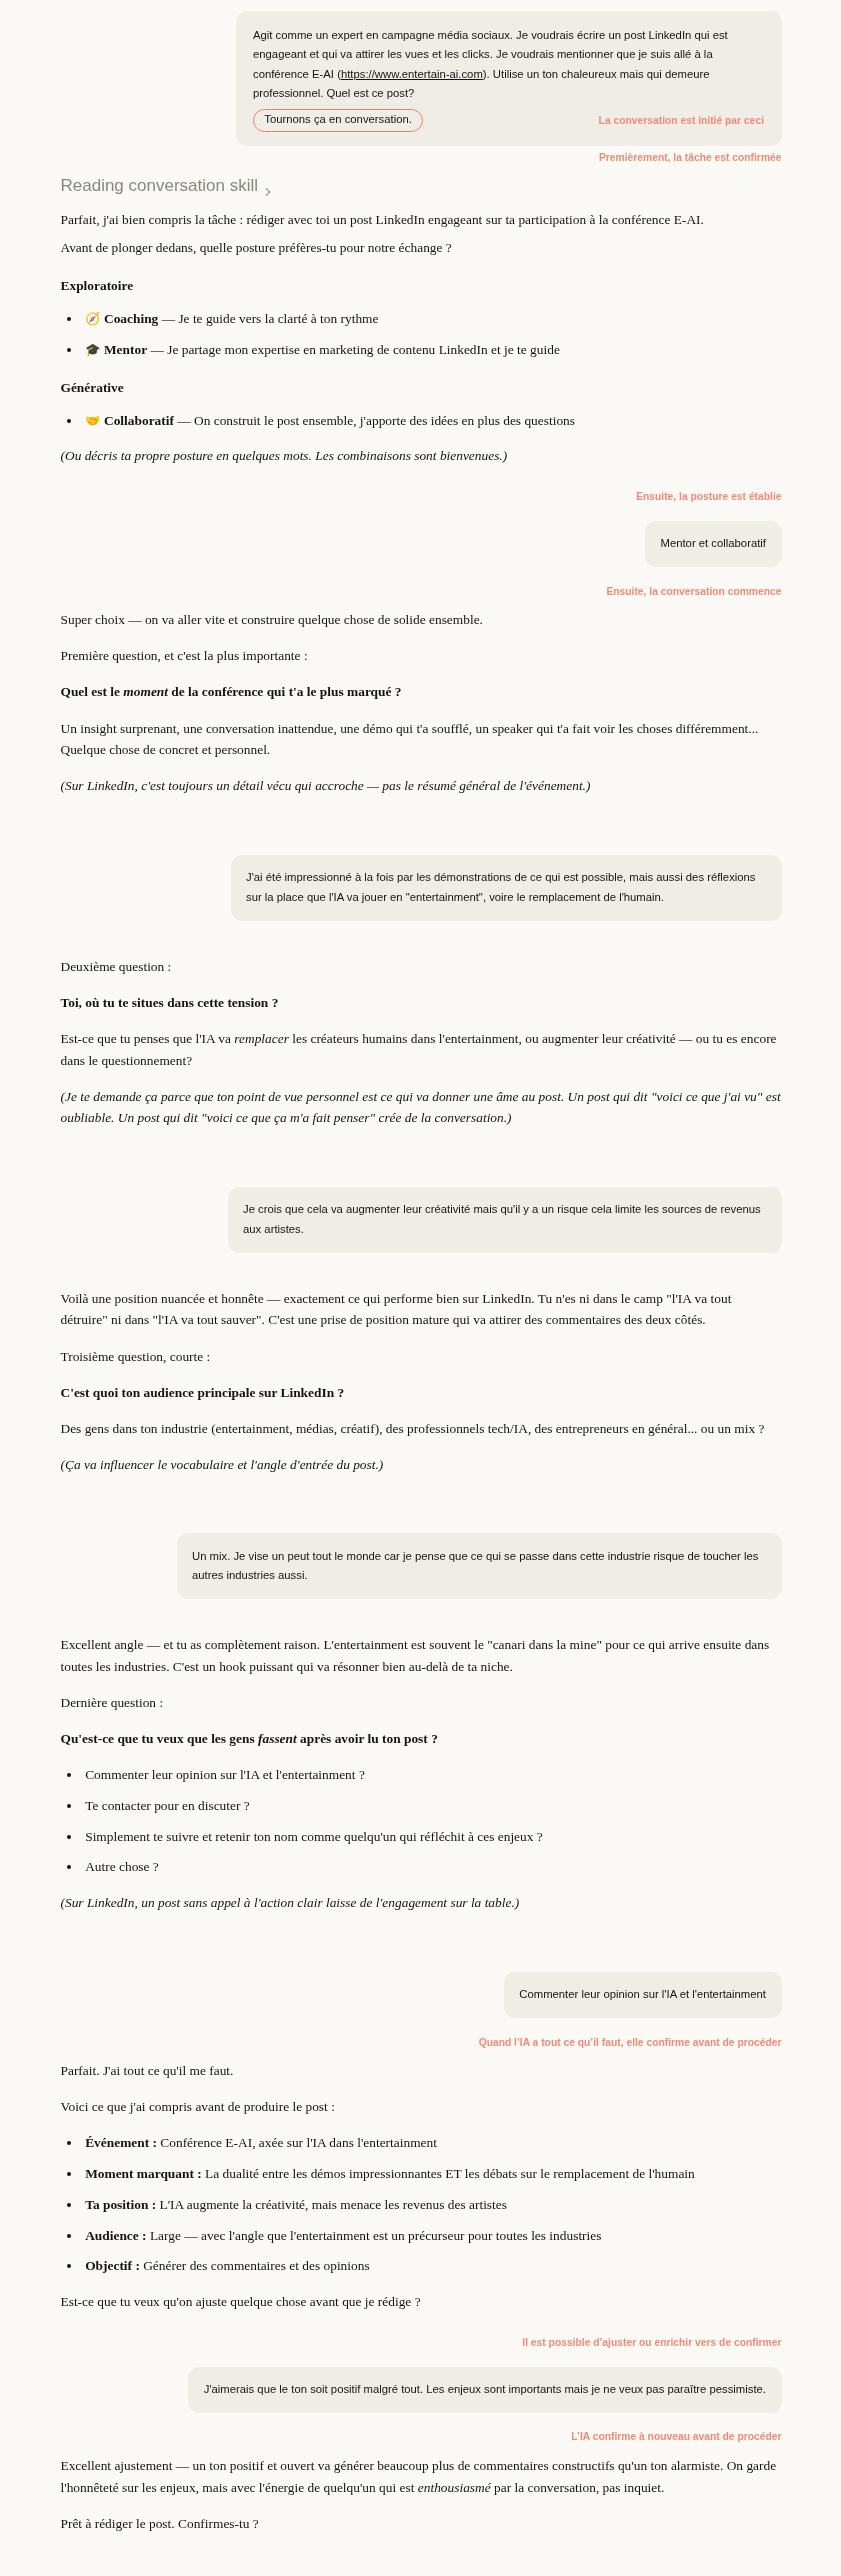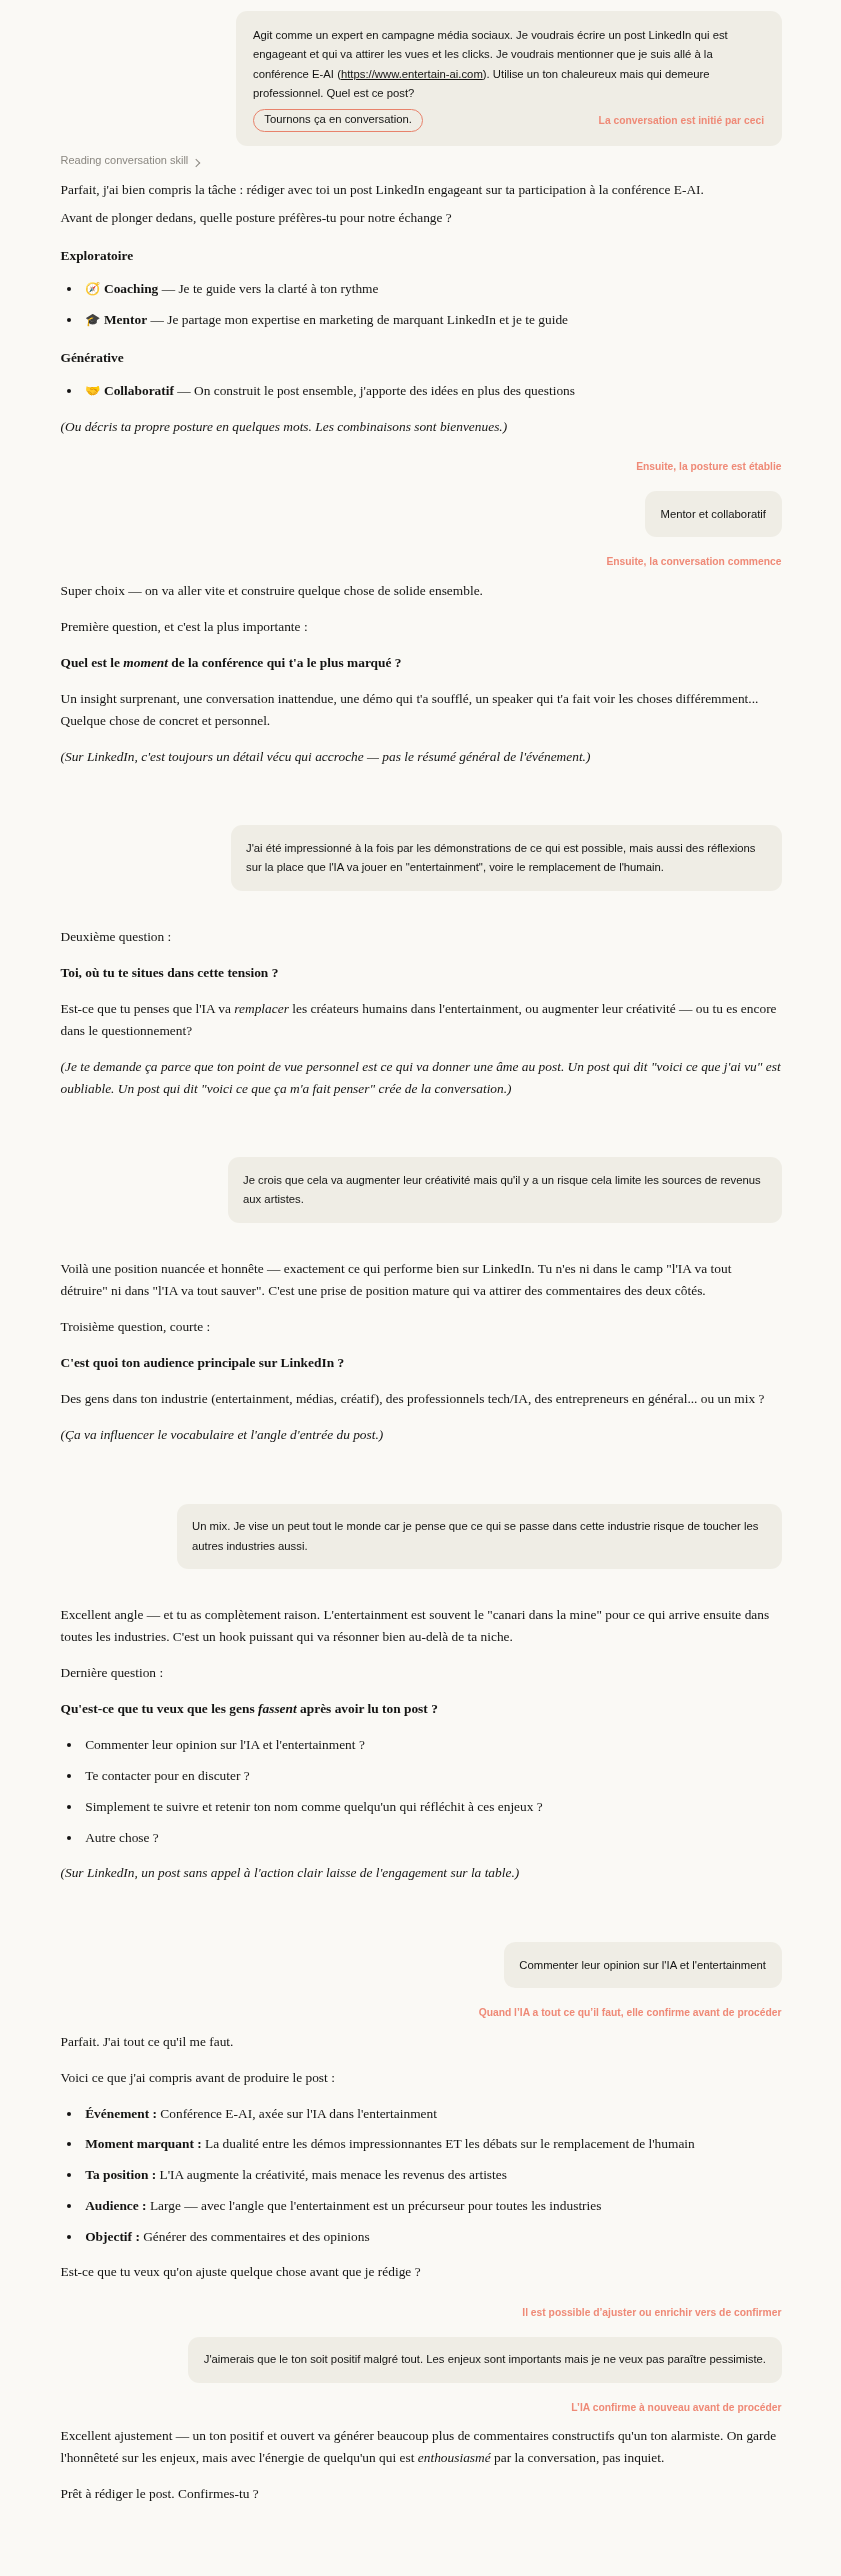--- a/index.html
+++ b/index.html
@@ -113,21 +113,21 @@
   .assistant li:last-child{margin-bottom:0;}
   .emoji{font-family:"DejaVu Sans", sans-serif;font-size:12.4px;}
 
   
   .skill{
     display:flex;
     align-items:flex-end;
     gap:5.2px;
     color:#8a8780;
     font-family:"Liberation Sans", sans-serif;
-    font-size:11px;
+    font-size:17px;
     margin:8.2px 0 13.4px 0;
   }
   .chev{
     display:inline-block;
     width:5.2px;height:5.2px;
     border-right:1px solid #8a8780;
     border-top:1px solid #8a8780;
     transform:rotate(45deg);
   }
 
@@ -144,33 +144,34 @@
     <div class="bubble bubble-first">
       <p><span>Agit comme un expert en campagne média sociaux. Je voudrais écrire un post LinkedIn qui est engageant et qui va attirer les vues et les clicks. Je voudrais mentionner que je suis allé à la conférence E-AI (</span><a href="#">https://www.entertain-ai.com</a><span>). Utilise un ton chaleureux mais qui demeure professionnel. Quel est ce post?</span></p>
       <div class="highlight-line">
         <span class="pill">Tournons ça en conversation.</span>
         <div style="flex:1"></div>
         <span class="annot inbubble">La conversation est initié par ceci</span>
       </div>
     </div>
   </div>
 
+  <div class="annot">Premièrement, la tâche est confirmée</div>
 
   <div class="skill">
     <span>Reading conversation skill</span>
     <span class="chev"></span>
   </div>
 
   <div class="assistant block">
     <p class="lead">Parfait, j'ai bien compris la tâche : rédiger avec toi un post LinkedIn engageant sur ta participation à la conférence E-AI.</p>
     <p>Avant de plonger dedans, quelle posture préfères-tu pour notre échange ?</p>
     <h4>Exploratoire</h4>
     <ul>
       <li><span class="emoji">🧭</span> <strong>Coaching</strong><span> — Je te guide vers la clarté à ton rythme</span></li>
-      <li><span class="emoji">🎓</span> <strong>Mentor</strong><span> — Je partage mon expertise en marketing de marquant LinkedIn et je te guide</span></li>
+      <li><span class="emoji">🎓</span> <strong>Mentor</strong><span> — Je partage mon expertise en marketing de contenu LinkedIn et je te guide</span></li>
     </ul>
     <h4>Générative</h4>
     <ul>
       <li><span class="emoji">🤝</span> <strong>Collaboratif</strong><span> — On construit le post ensemble, j'apporte des idées en plus des questions</span></li>
     </ul>
     <p class="muted-italic">(Ou décris ta propre posture en quelques mots. Les combinaisons sont bienvenues.)</p>
   </div>
 
   <div class="annot">Ensuite, la posture est établie</div>
 

